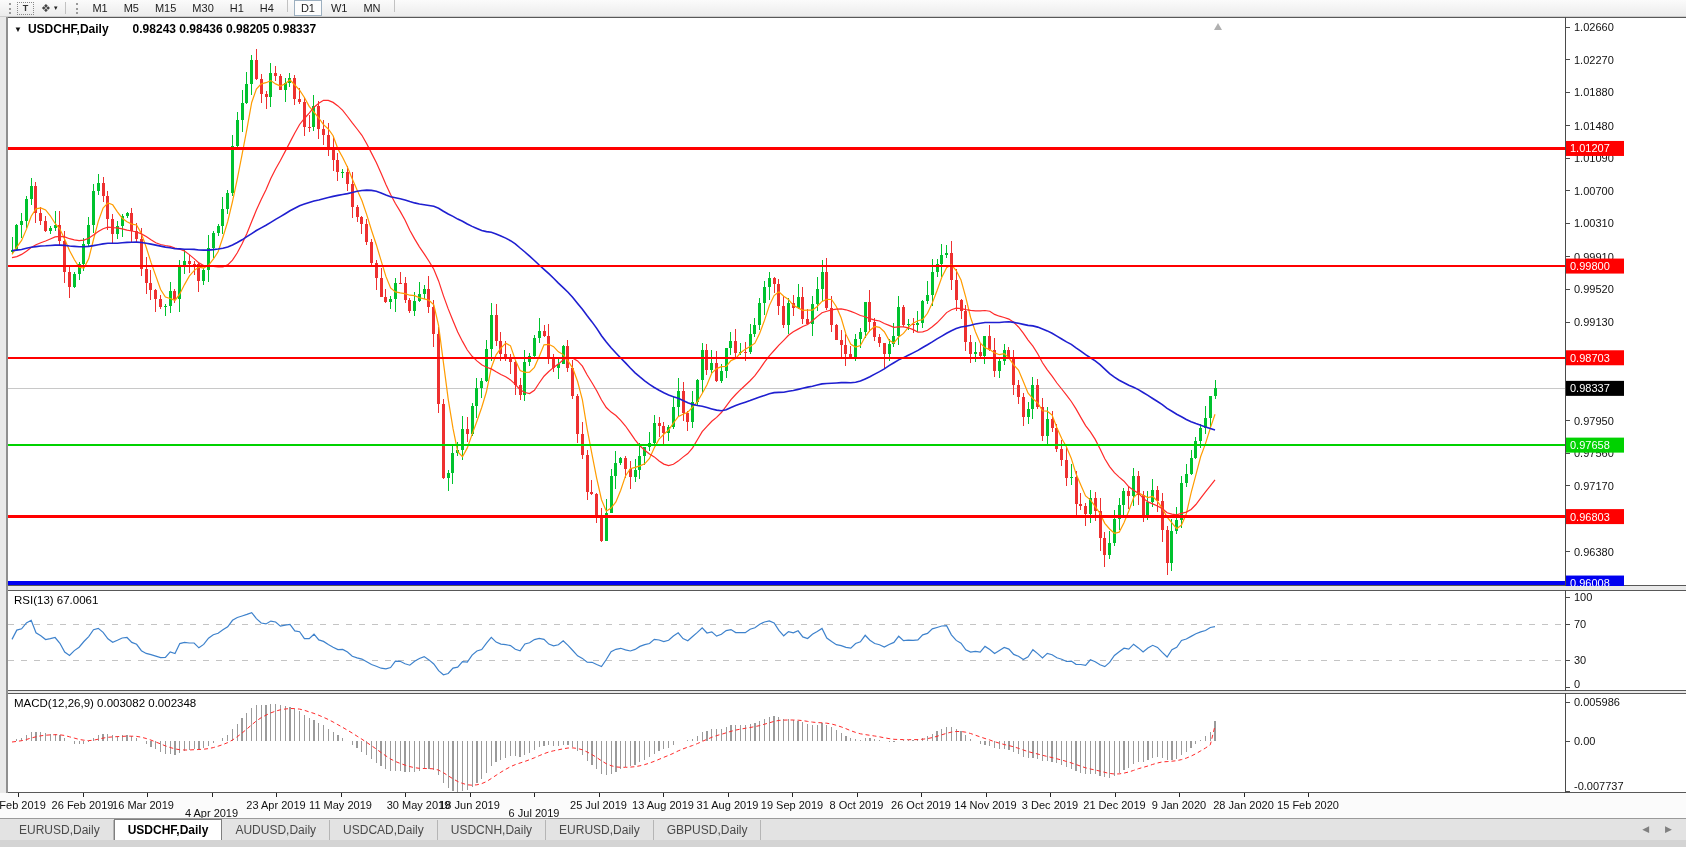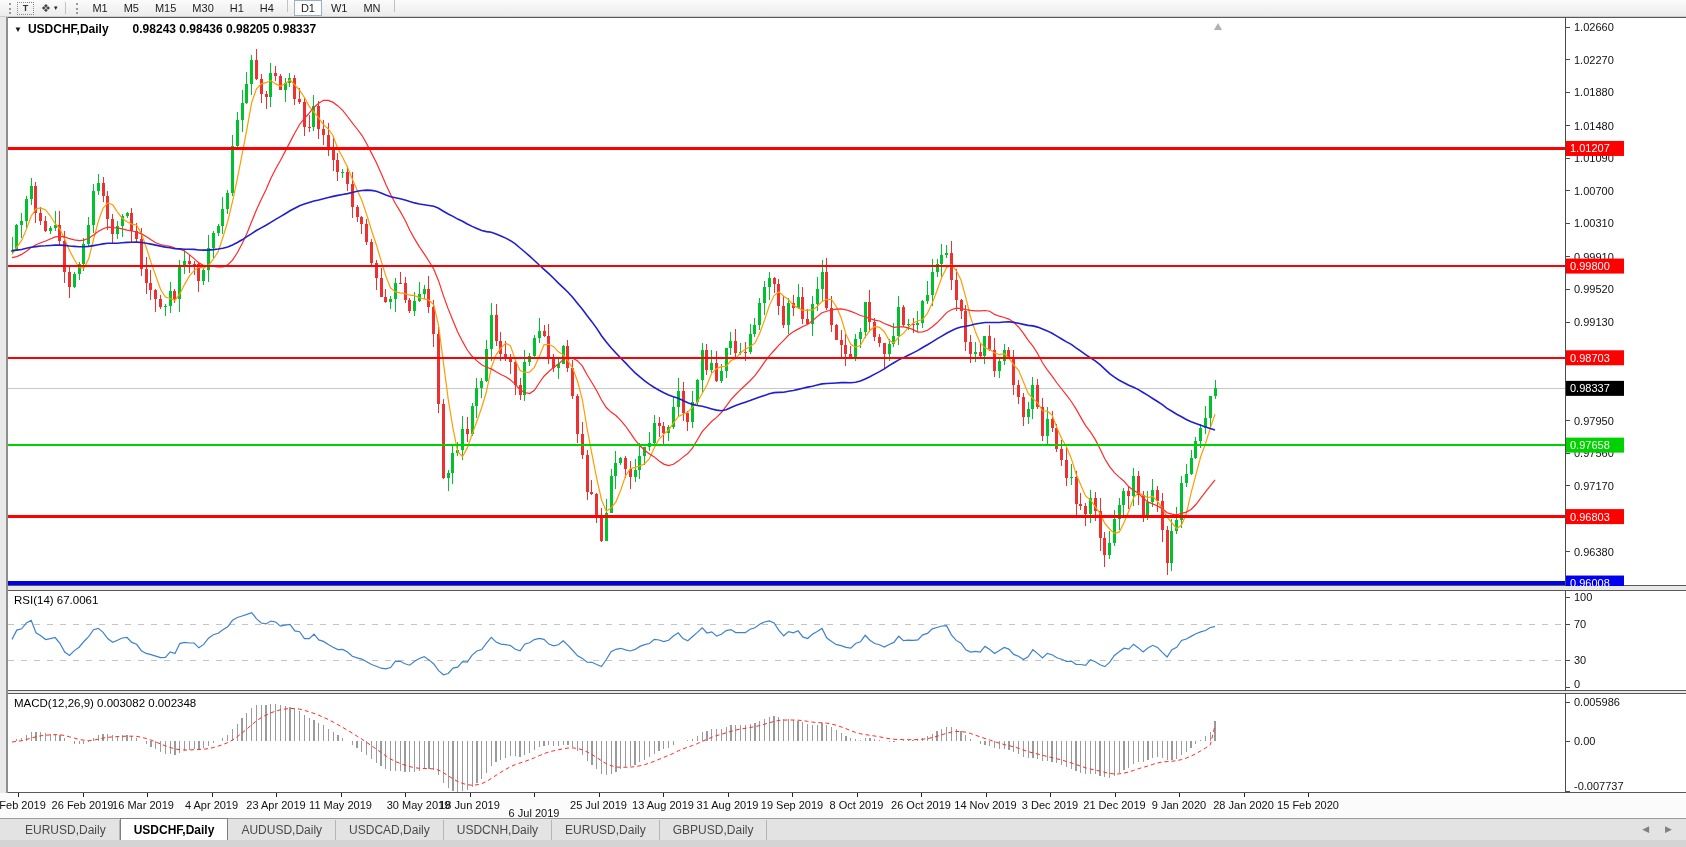--- a/index.html
+++ b/index.html
@@ -30,21 +30,21 @@
 #chart-title{left:14px;top:22px;font-size:12px;font-weight:bold;display:flex;align-items:center}
 #chart-title .collapse{font-size:8px;margin-right:6px;color:#111}
 #chart-title .ohlc{margin-left:24px}
 #rsi-label{left:14px;top:594px;font-size:11.5px}
 #macd-label{left:14px;top:697px;font-size:11.5px}
 
 .dateaxis{position:absolute;top:793px;left:0;width:100%;height:25px;background:#fbfbfb}
 .datelabel{position:absolute;top:6px;font-size:11px;color:#111;transform:translateX(-50%);white-space:nowrap}
 .datetick{position:absolute;top:0;width:1px;height:4px;background:#222}
 
-.tabbar{position:absolute;top:818px;left:0;width:100%;height:22px;background:#e3e3e3;border-top:1px solid #9a9a9a;display:flex;align-items:flex-end;padding-left:12px}
+.tabbar{position:absolute;top:818px;left:0;width:100%;height:22px;background:#e3e3e3;border-top:1px solid #9a9a9a;display:flex;align-items:center;padding-left:6px}
 .tab{font-size:12px;color:#4a4a4a;padding:0 13px;border-right:1px solid #b5b5b5;height:20px;display:flex;align-items:center;white-space:nowrap}
 .tab.active{background:#fff;color:#000;border:1px solid #7f7f7f;border-bottom:none;font-weight:bold;height:22px}
 .tabnav{position:absolute;right:14px;top:824px;display:flex;gap:16px;font-size:9px;color:#808080}
 .tabnav span{cursor:default}
 .bottomstrip{position:absolute;top:840px;height:7px;left:0;width:100%;background:#d4d4d4}
 </style>
 </head>
 <body>
 
 <div id="screen">
@@ -932,32 +932,32 @@
         <line x1="1565" y1="98.29050000000001" x2="1570" y2="98.29050000000001" stroke="#4a4a4a" stroke-width="1" shape-rendering="crispEdges"></line>
         <text x="1574" y="97" font-size="11" fill="#111111" font-family="Liberation Sans, sans-serif">-0.007737</text>
       </g>
     </svg>
 
   <div class="ptitle" id="chart-title">
     <span class="collapse">▼</span>
     <span>USDCHF,Daily</span>
     <span class="ohlc">0.98243 0.98436 0.98205 0.98337</span>
   </div>
-  <div class="ptitle" id="rsi-label">RSI(14) 67.0061</div>
+  <div class="ptitle" id="rsi-label">RSI(13) 67.0061</div>
   <div class="ptitle" id="macd-label">MACD(12,26,9) 0.003082 0.002348</div>
 
   <div class="dateaxis" id="date-axis">
       <div class="datetick" style="left: 18px;"></div>
       <div class="datelabel" style="left: 18px;">7 Feb 2019</div>
       <div class="datetick" style="left: 82.5px;"></div>
       <div class="datelabel" style="left: 82.5px;">26 Feb 2019</div>
       <div class="datetick" style="left: 147px;"></div>
       <div class="datelabel" style="left: 143px;">16 Mar 2019</div>
       <div class="datetick" style="left: 211.5px;"></div>
-      <div class="datelabel" style="left: 211.5px;">4 Apr 2019</div>
+      <div class="datelabel" style="left: 211.5px; margin-top: 8px;">4 Apr 2019</div>
       <div class="datetick" style="left: 276px;"></div>
       <div class="datelabel" style="left: 276px;">23 Apr 2019</div>
       <div class="datetick" style="left: 340.5px;"></div>
       <div class="datelabel" style="left: 340.5px;">11 May 2019</div>
       <div class="datetick" style="left: 405px;"></div>
       <div class="datelabel" style="left: 405px; padding-left: 27px;">30 May 2019</div>
       <div class="datetick" style="left: 469.5px;"></div>
       <div class="datelabel" style="left: 469.5px;">18 Jun 2019</div>
       <div class="datetick" style="left: 534px;"></div>
       <div class="datelabel" style="left: 534px; margin-top: 8px;">6 Jul 2019</div>

